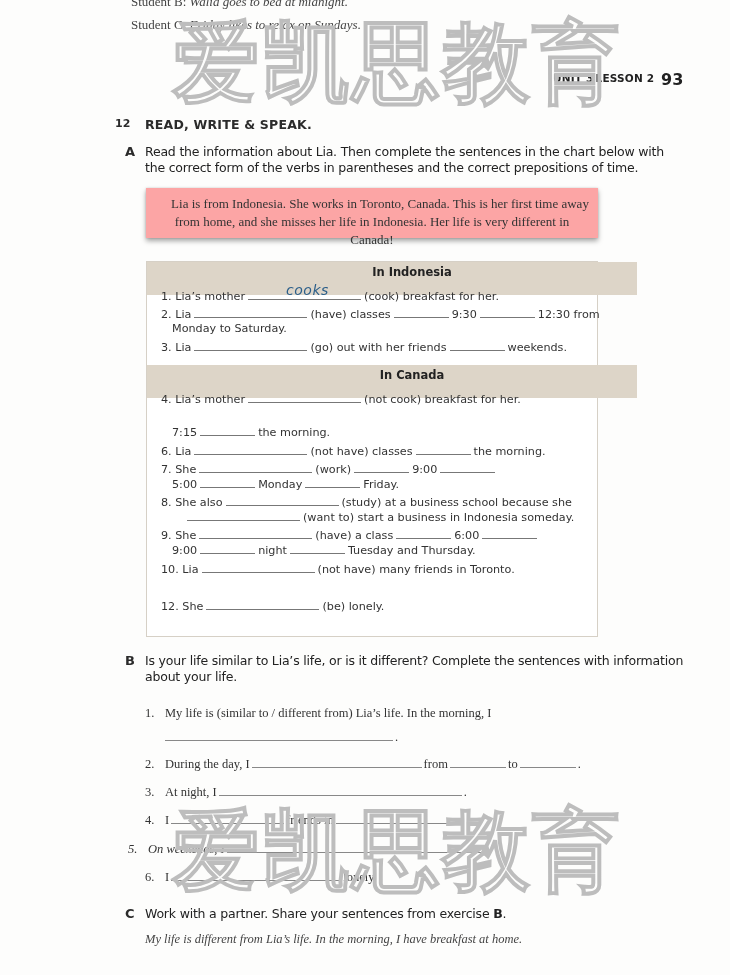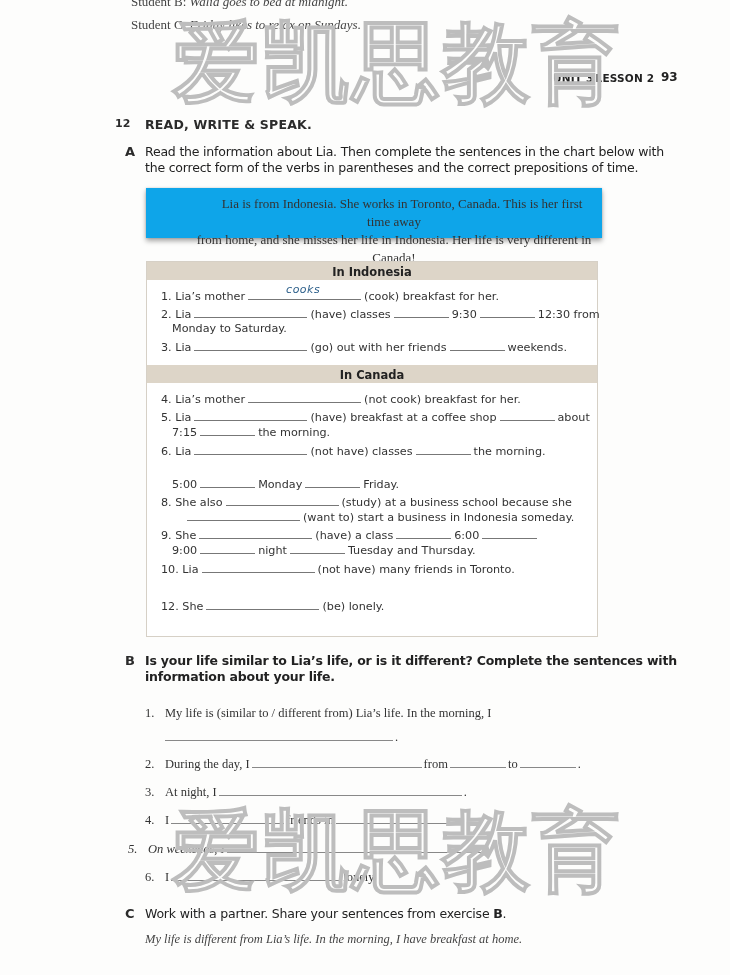--- a/index.html
+++ b/index.html
@@ -9,52 +9,52 @@
     font-family:"DejaVu Sans", "Liberation Sans", sans-serif;
   }
 
   
   .prev-line { position:absolute; left:131px; font-size:13px; color:#444; font-family:"Liberation Serif", serif; }
   .prev-line i { font-style:italic; }
 
   
   .page-header { position:absolute; left:553px; top:72px; font-size:10.5px; font-weight:bold; letter-spacing:0.2px; color:#222; }
   .page-header span { margin-right:2px; }
-  .page-num { position:absolute; left:661px; top:70px; font-size:12px; font-weight:bold; color:#222; }
+  .page-num { position:absolute; left:661px; top:70px; font-size:16px; font-weight:bold; color:#222; }
 
   .ex-num { position:absolute; left:115px; top:117px; font-size:11px; font-weight:bold; }
   .ex-title { position:absolute; left:145px; top:117px; font-size:12.5px; font-weight:bold; letter-spacing:0.2px; }
 
   .letter { position:absolute; font-weight:bold; font-size:13px; }
   .instr { position:absolute; font-size:12.5px; line-height:16px; color:#222; letter-spacing:-0.2px; }
 
   
   .reading-box {
-    position:absolute; left:146px; top:188px; width:416px; height:50px;
-    background:#0ea5e9; box-shadow: 0 3px 5px rgba(0,0,0,0.35), 0 0 2px rgba(0,0,0,0.15); padding-left: 40px;
+    position:absolute; left:146px; top:188px; width:452px; height:50px;
+    background:#fca5a5; box-shadow: 0 3px 5px rgba(0,0,0,0.35), 0 0 2px rgba(0,0,0,0.15);
   }
   .reading-text {
     font-family:"Liberation Serif", serif; font-size:13px; line-height:18px; color:#333;
     text-align:center; padding:7px 8px 0 8px;
   }
 
   
   .chart {
     position:absolute; left:146px; top:261px; width:450px; height:374px;
     border:1px solid #d6d0c6; background:#fff;
     font-size:11.2px; color:#333;
   }
   .chart-head {
-    position:absolute; left:0; width:450px; height:18px; background:#ddd5c8;
-    font-weight:bold; font-size:11.5px; text-align:center; line-height:21px; color:#222;
+    position:absolute; left:0; width:450px; height:33px; background:#ddd5c8;
+    font-weight:bold; font-size:11.5px; text-align:center; line-height:21px; color:#222;padding-left:40px;
   }
   .row { position:absolute; left:14px; white-space:nowrap; line-height:14px; }
   .blank { display:inline-block; border-bottom:1px solid #777; height:10px; vertical-align:baseline; margin:0 3px; position:relative; }
   .answer {
-    position:absolute; left:38px; top:-6px; font-style:italic; color:#2c5f8a; font-size:11px;
+    position:absolute; left:38px; top:-6px; font-style:italic; color:#2c5f8a; font-size:14px;
     font-family:"DejaVu Sans", sans-serif; letter-spacing:0.5px;
   }
 
   
   .b-line { position:absolute; font-family:"Liberation Serif", serif; font-size:12.5px; color:#333; white-space:nowrap; }
   .b-line .num { display:inline-block; width:20px; }
   .b-blank { display:inline-block; border-bottom:1px solid #888; height:10px; margin:0 2px; vertical-align:baseline; }
 
   .example { position:absolute; left:145px; top:932px; font-family:"Liberation Serif", serif; font-style:italic; font-size:12.5px; color:#444; }
 
@@ -110,31 +110,31 @@
   <div class="row" style="top:78px;">
     <span>3. Lia</span><span class="blank" style="width:113px;"></span><span>(go) out with her friends</span><span class="blank" style="width:55px;"></span><span>weekends.</span>
   </div>
 
   <div class="chart-head" style="top:103px;">In Canada</div>
 
   <div class="row" style="top:130px;">
     <span>4. Lia’s mother</span><span class="blank" style="width:113px;"></span><span>(not cook) breakfast for her.</span>
   </div>
 
-  <div class="row" style="top:148px;">
-    <span>5. Lia</span><span class="blank" style="width:113px;"></span><span>(have) breakfast at a coffee shop</span><span class="blank" style="width:55px;"></span><span>about</span>
-  </div>
   <div class="row" style="top:163px; left:25px;">
     <span>7:15</span><span class="blank" style="width:55px;"></span><span>the morning.</span>
   </div>
 
   <div class="row" style="top:182px;">
     <span>6. Lia</span><span class="blank" style="width:113px;"></span><span>(not have) classes</span><span class="blank" style="width:55px;"></span><span>the morning.</span>
   </div>
 
+  <div class="row" style="top:200px;">
+    <span>7. She</span><span class="blank" style="width:113px;"></span><span>(work)</span><span class="blank" style="width:55px;"></span><span>9:00</span><span class="blank" style="width:55px;"></span>
+  </div>
   <div class="row" style="top:215px; left:25px;">
     <span>5:00</span><span class="blank" style="width:55px;"></span><span>Monday</span><span class="blank" style="width:55px;"></span><span>Friday.</span>
   </div>
 
   <div class="row" style="top:233px;">
     <span>8. She also</span><span class="blank" style="width:113px;"></span><span>(study) at a business school because she</span>
   </div>
   <div class="row" style="top:248px; left:40px;">
     <span class="blank" style="width:113px; margin-left:0;"></span><span>(want to) start a business in Indonesia someday.</span>
   </div>
@@ -148,21 +148,21 @@
 
   <div class="row" style="top:300px;">
     <span>10. Lia</span><span class="blank" style="width:113px;"></span><span>(not have) many friends in Toronto.</span>
   </div>
   <div class="row" style="top:337px;">
     <span>12. She</span><span class="blank" style="width:113px;"></span><span>(be) lonely.</span>
   </div>
 </div>
 
 <div class="letter" style="left:125px; top:653px;">B</div>
-<div class="instr" style="left:145px; top:653px; width:540px;font-weight:bold;">Is your life similar to Lia’s life, or is it different? Complete the sentences with information about your life.</div>
+<div class="instr" style="left:145px; top:653px; width:540px;">Is your life similar to Lia’s life, or is it different? Complete the sentences with information about your life.</div>
 
 <div class="b-line" style="left:145px; top:706px;">
   <span class="num">1.</span><span>My life is (similar to / different from) Lia’s life. In the morning, I</span>
 </div>
 <div class="b-line" style="left:165px; top:730px;">
   <span class="b-blank" style="width:228px; margin-left:0;"></span><span>.</span>
 </div>
 
 <div class="b-line" style="left:145px; top:757px;">
   <span class="num">2.</span><span>During the day, I</span><span class="b-blank" style="width:170px;"></span><span>from</span><span class="b-blank" style="width:56px;"></span><span>to</span><span class="b-blank" style="width:56px;"></span><span>.</span>

